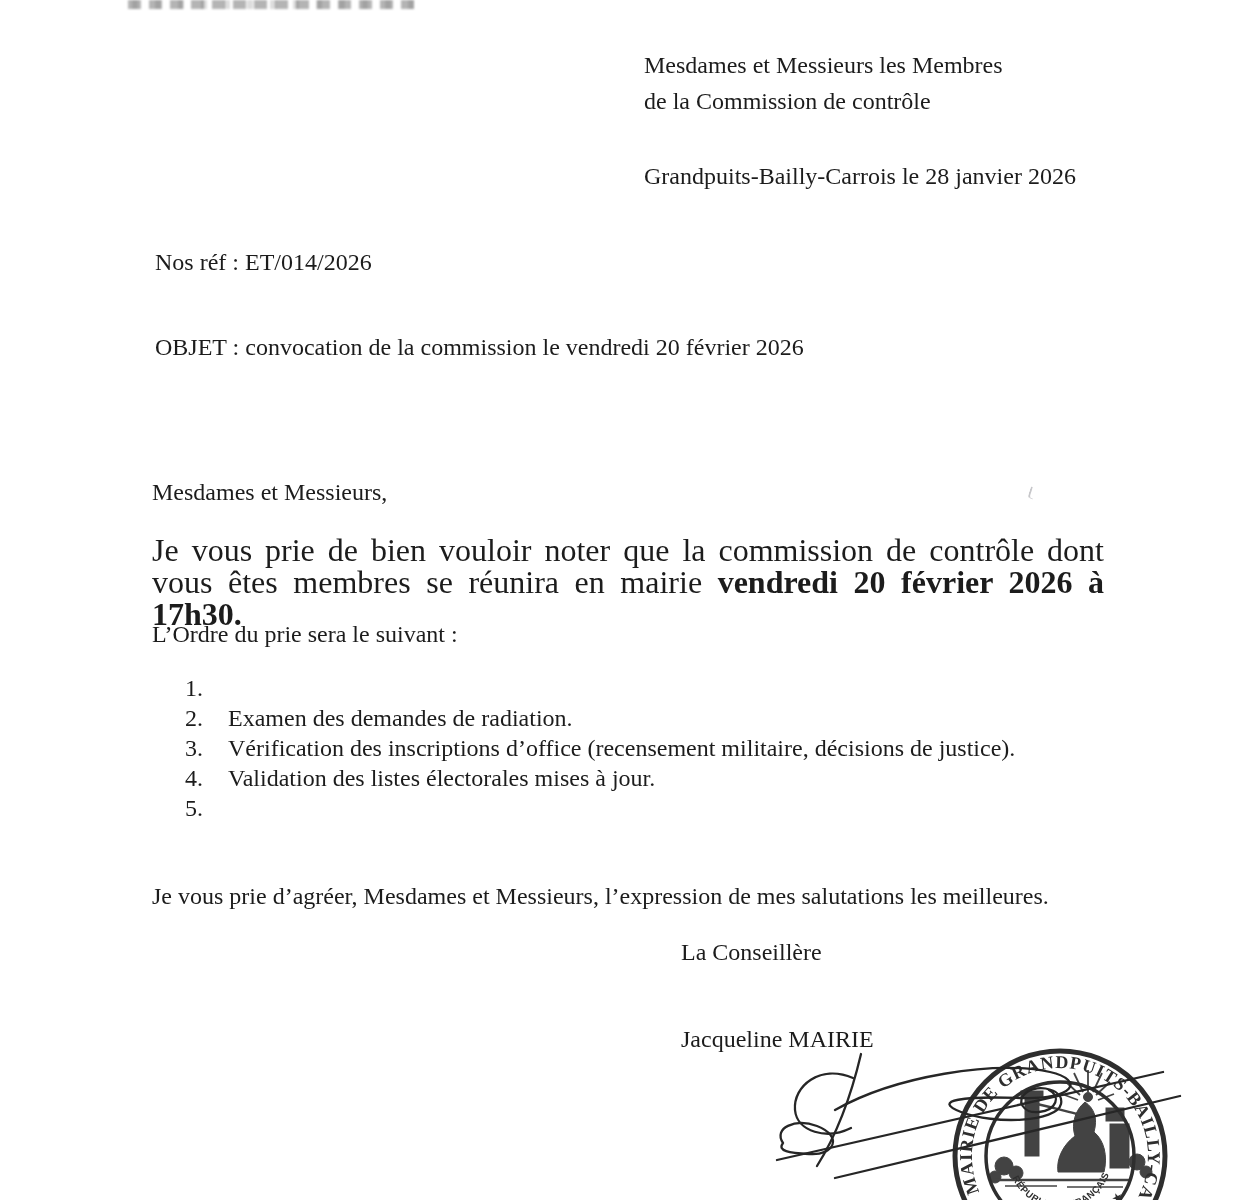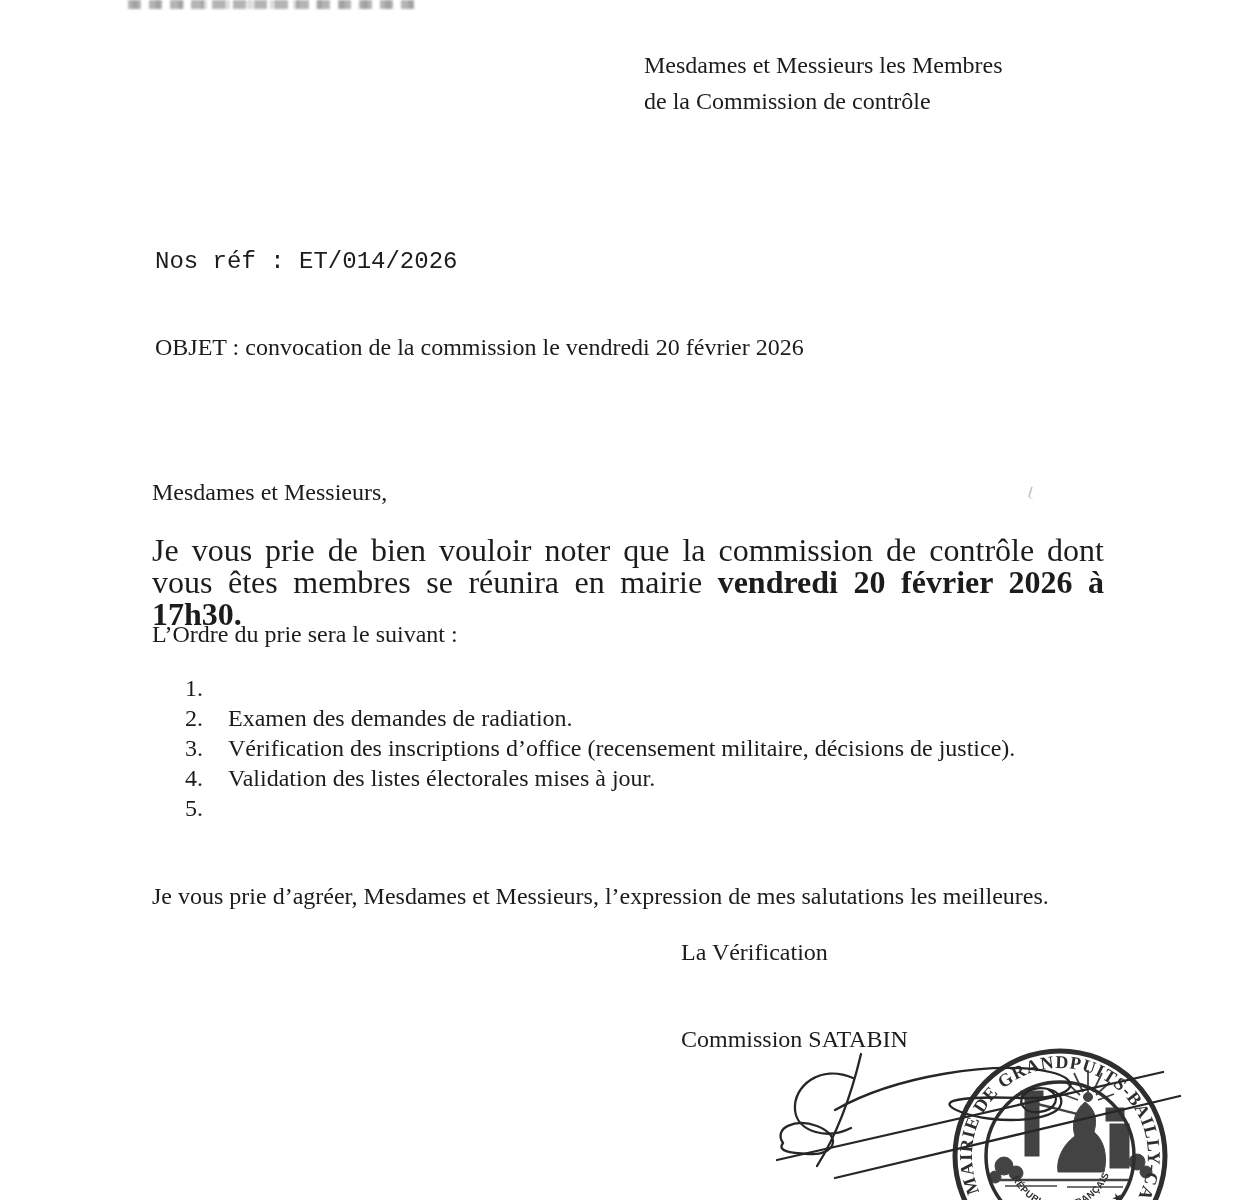--- a/index.html
+++ b/index.html
@@ -18,21 +18,21 @@
   .letterhead-cutoff {
     position: absolute; left: 128px; top: 0; width: 294px; height: 9px;
     background:
       repeating-linear-gradient(90deg, rgba(90,90,90,.45) 0 13px, rgba(0,0,0,0) 13px 21px),
       repeating-linear-gradient(90deg, rgba(120,120,120,.25) 4px 10px, rgba(0,0,0,0) 10px 27px);
     filter: blur(1.2px);
   }
 
   .recipient { left: 644px; top: 47px; line-height: 36px; }
   .dateline  { left: 644px; top: 161px; }
-  .reference { left: 155px; top: 247px; font-family: Liberation Mono, monospace; }
+  .reference { left: 155px; top: 247px; }
   .subject   { left: 155px; top: 332px; }
   .salutation{ left: 152px; top: 477px; }
 
   .body-par {
     position: absolute; left: 152px; top: 534px; width: 952px;
     font-size: 32px; line-height: 32px; text-align: justify;
   }
   .body-par b { font-weight: bold; }
 
   .agenda-intro { left: 152px; top: 619px; }
@@ -60,20 +60,21 @@
 
 <div class="page">
 
   <div class="letterhead-cutoff"></div>
 
   <div class="txt recipient">
     <div>Mesdames et Messieurs les Membres</div>
     <div>de la Commission de contrôle</div>
   </div>
 
+  <div class="txt dateline">Grandpuits-Bailly-Carrois le 28 janvier 2026</div>
 
   <div class="txt reference">Nos réf : ET/014/2026</div>
 
   <div class="txt subject">OBJET : convocation de la commission le vendredi 20 février 2026</div>
 
   <div class="txt salutation">Mesdames et Messieurs,</div>
 
   <div class="body-par">
     <span>Je vous prie de bien vouloir noter que la commission de contrôle dont vous êtes membres se réunira en mairie </span><b>vendredi 20 février 2026 à 17h30.</b>
   </div>
@@ -96,22 +97,22 @@
       <span class="agenda-num">4.</span>
       <span class="agenda-text">Validation des listes électorales mises à jour.</span>
     </div>
     <div class="agenda-row">
       <span class="agenda-num">5.</span>
     </div>
   </div>
 
   <div class="txt closing">Je vous prie d’agréer, Mesdames et Messieurs, l’expression de mes salutations les meilleures.</div>
 
-  <div class="txt signer-title">La Vérification</div>
-  <div class="txt signer-name">Commission SATABIN</div>
+  <div class="txt signer-title">La Conseillère</div>
+  <div class="txt signer-name">Jacqueline MAIRIE</div>
 
   <div class="artifact-mark"></div>
 
   <svg class="stamp-svg" width="280" height="160" viewBox="0 0 280 160">
     <defs>
       <path id="ringPath" d="M 54.6 151.8 A 88 88 0 1 1 214.1 154.6" fill="none"></path>
       <path id="innerPath" d="M 86 134 A 52 52 0 0 0 184 134" fill="none"></path>
     </defs>
     <g stroke="#2e2e2e" fill="none">
       <circle cx="135" cy="116" r="105" stroke-width="5"></circle>

